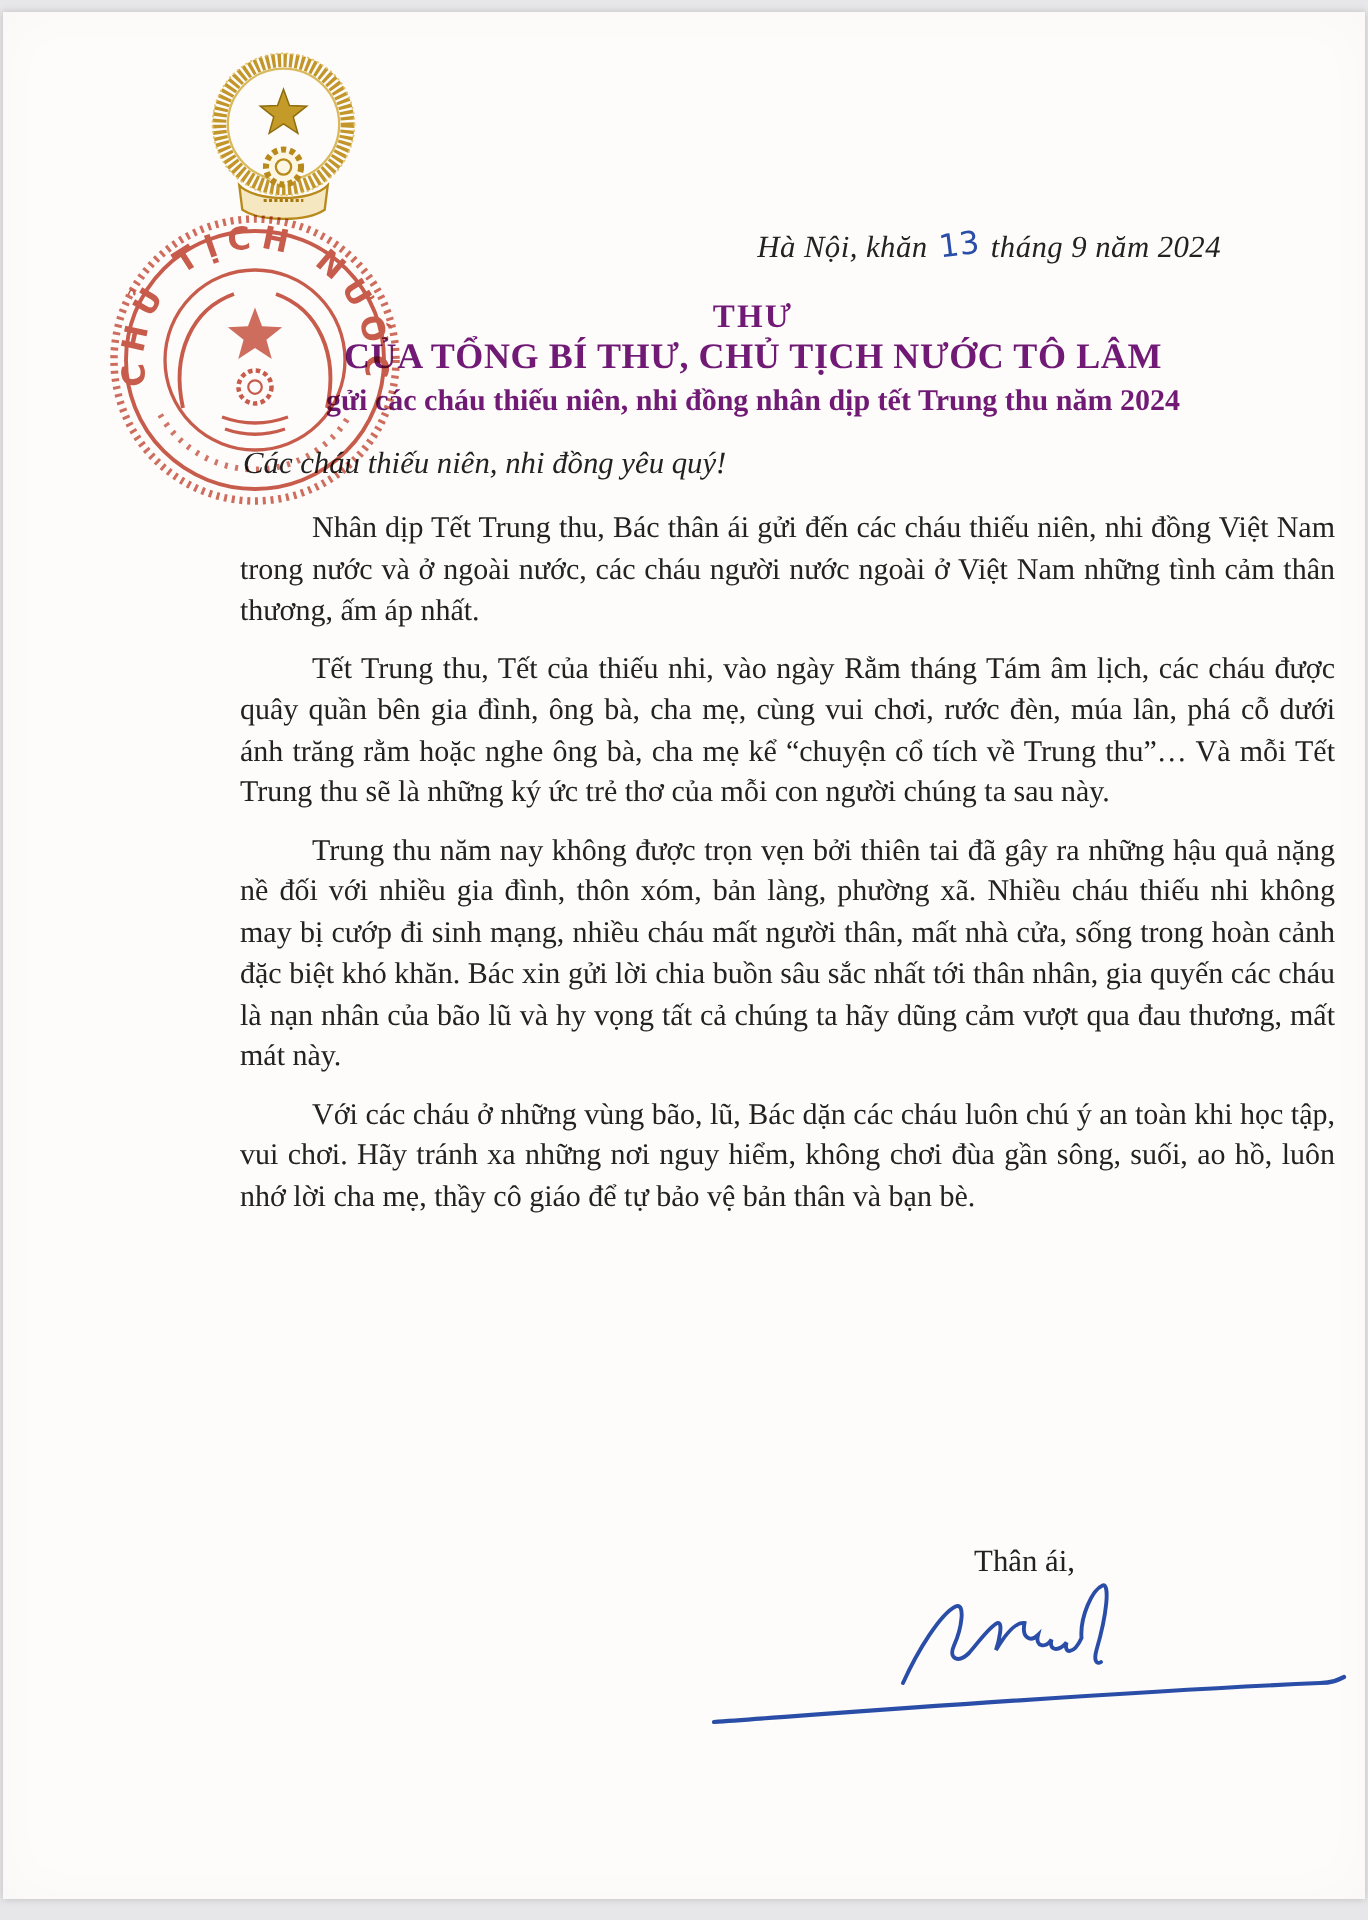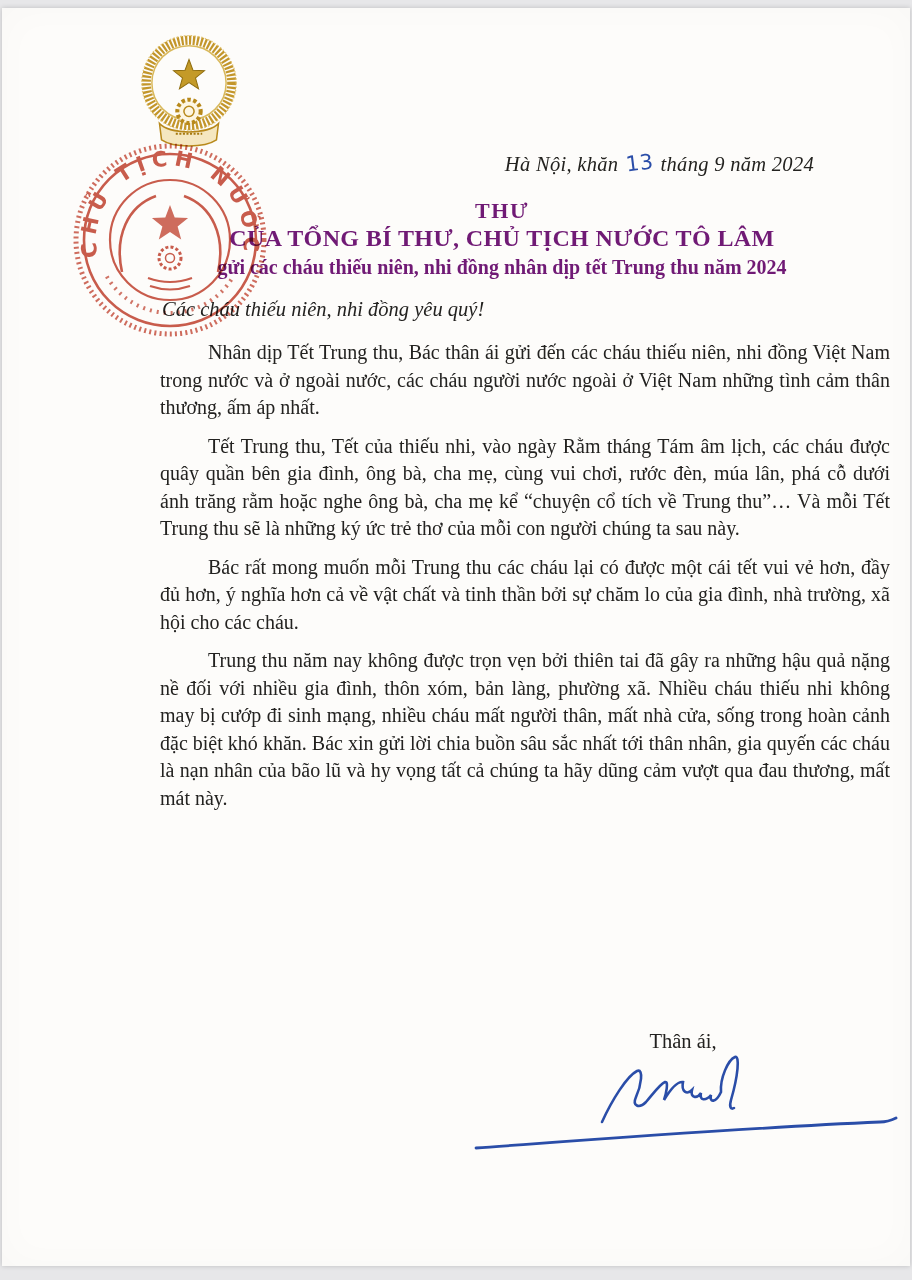--- a/index.html
+++ b/index.html
@@ -99,22 +99,22 @@
     <div class="l1">THƯ</div>
     <div class="l2">CỦA TỔNG BÍ THƯ, CHỦ TỊCH NƯỚC TÔ LÂM</div>
     <div class="l3">gửi các cháu thiếu niên, nhi đồng nhân dịp tết Trung thu năm 2024</div>
   </div>
 
   <div class="salutation">Các cháu thiếu niên, nhi đồng yêu quý!</div>
 
   <div class="body-text">
     <p>Nhân dịp Tết Trung thu, Bác thân ái gửi đến các cháu thiếu niên, nhi đồng Việt Nam trong nước và ở ngoài nước, các cháu người nước ngoài ở Việt Nam những tình cảm thân thương, ấm áp nhất.</p>
     <p>Tết Trung thu, Tết của thiếu nhi, vào ngày Rằm tháng Tám âm lịch, các cháu được quây quần bên gia đình, ông bà, cha mẹ, cùng vui chơi, rước đèn, múa lân, phá cỗ dưới ánh trăng rằm hoặc nghe ông bà, cha mẹ kể “chuyện cổ tích về Trung thu”… Và mỗi Tết Trung thu sẽ là những ký ức trẻ thơ của mỗi con người chúng ta sau này.</p>
-    <p>Bác rất mong muốn mỗi Trung thu các cháu lại có được một cái tết vui vẻ hơn, đầy đủ hơn, ý nghĩa hơn cả về vật chất và tinh thần bởi sự chăm lo của gia đình, nhà trường, xã hội cho các cháu.</p>
     <p>Trung thu năm nay không được trọn vẹn bởi thiên tai đã gây ra những hậu quả nặng nề đối với nhiều gia đình, thôn xóm, bản làng, phường xã. Nhiều cháu thiếu nhi không may bị cướp đi sinh mạng, nhiều cháu mất người thân, mất nhà cửa, sống trong hoàn cảnh đặc biệt khó khăn. Bác xin gửi lời chia buồn sâu sắc nhất tới thân nhân, gia quyến các cháu là nạn nhân của bão lũ và hy vọng tất cả chúng ta hãy dũng cảm vượt qua đau thương, mất mát này.</p>
+    <p>Với các cháu ở những vùng bão, lũ, Bác dặn các cháu luôn chú ý an toàn khi học tập, vui chơi. Hãy tránh xa những nơi nguy hiểm, không chơi đùa gần sông, suối, ao hồ, luôn nhớ lời cha mẹ, thầy cô giáo để tự bảo vệ bản thân và bạn bè.</p>
   </div>
 
   <div class="closing-valediction">Thân ái,</div>
 
   <svg class="signature" viewBox="0 0 472 108">
     <g fill="none" stroke="#2a4da8" stroke-linecap="round">
       <path stroke-width="2.6" d="M162,74 C172,52 187,28 197,23 C204,20 201,38 196,49 C192,58 199,61 206,54 C213,46 220,36 225,34 C229,33 226,46 224,52 C230,42 237,33 243,34 C241,44 247,47 252,42 C250,50 257,51 261,45 C259,53 266,53 271,47 C269,55 276,55 281,44 C280,30 288,12 295,9 C300,7 298,28 291,52 C289,59 291,62 294,60"></path>
       <path stroke-width="2.8" d="M36,100 C120,94 300,80 440,74 C448,74 452,72 456,70"></path>
     </g>
   </svg>

